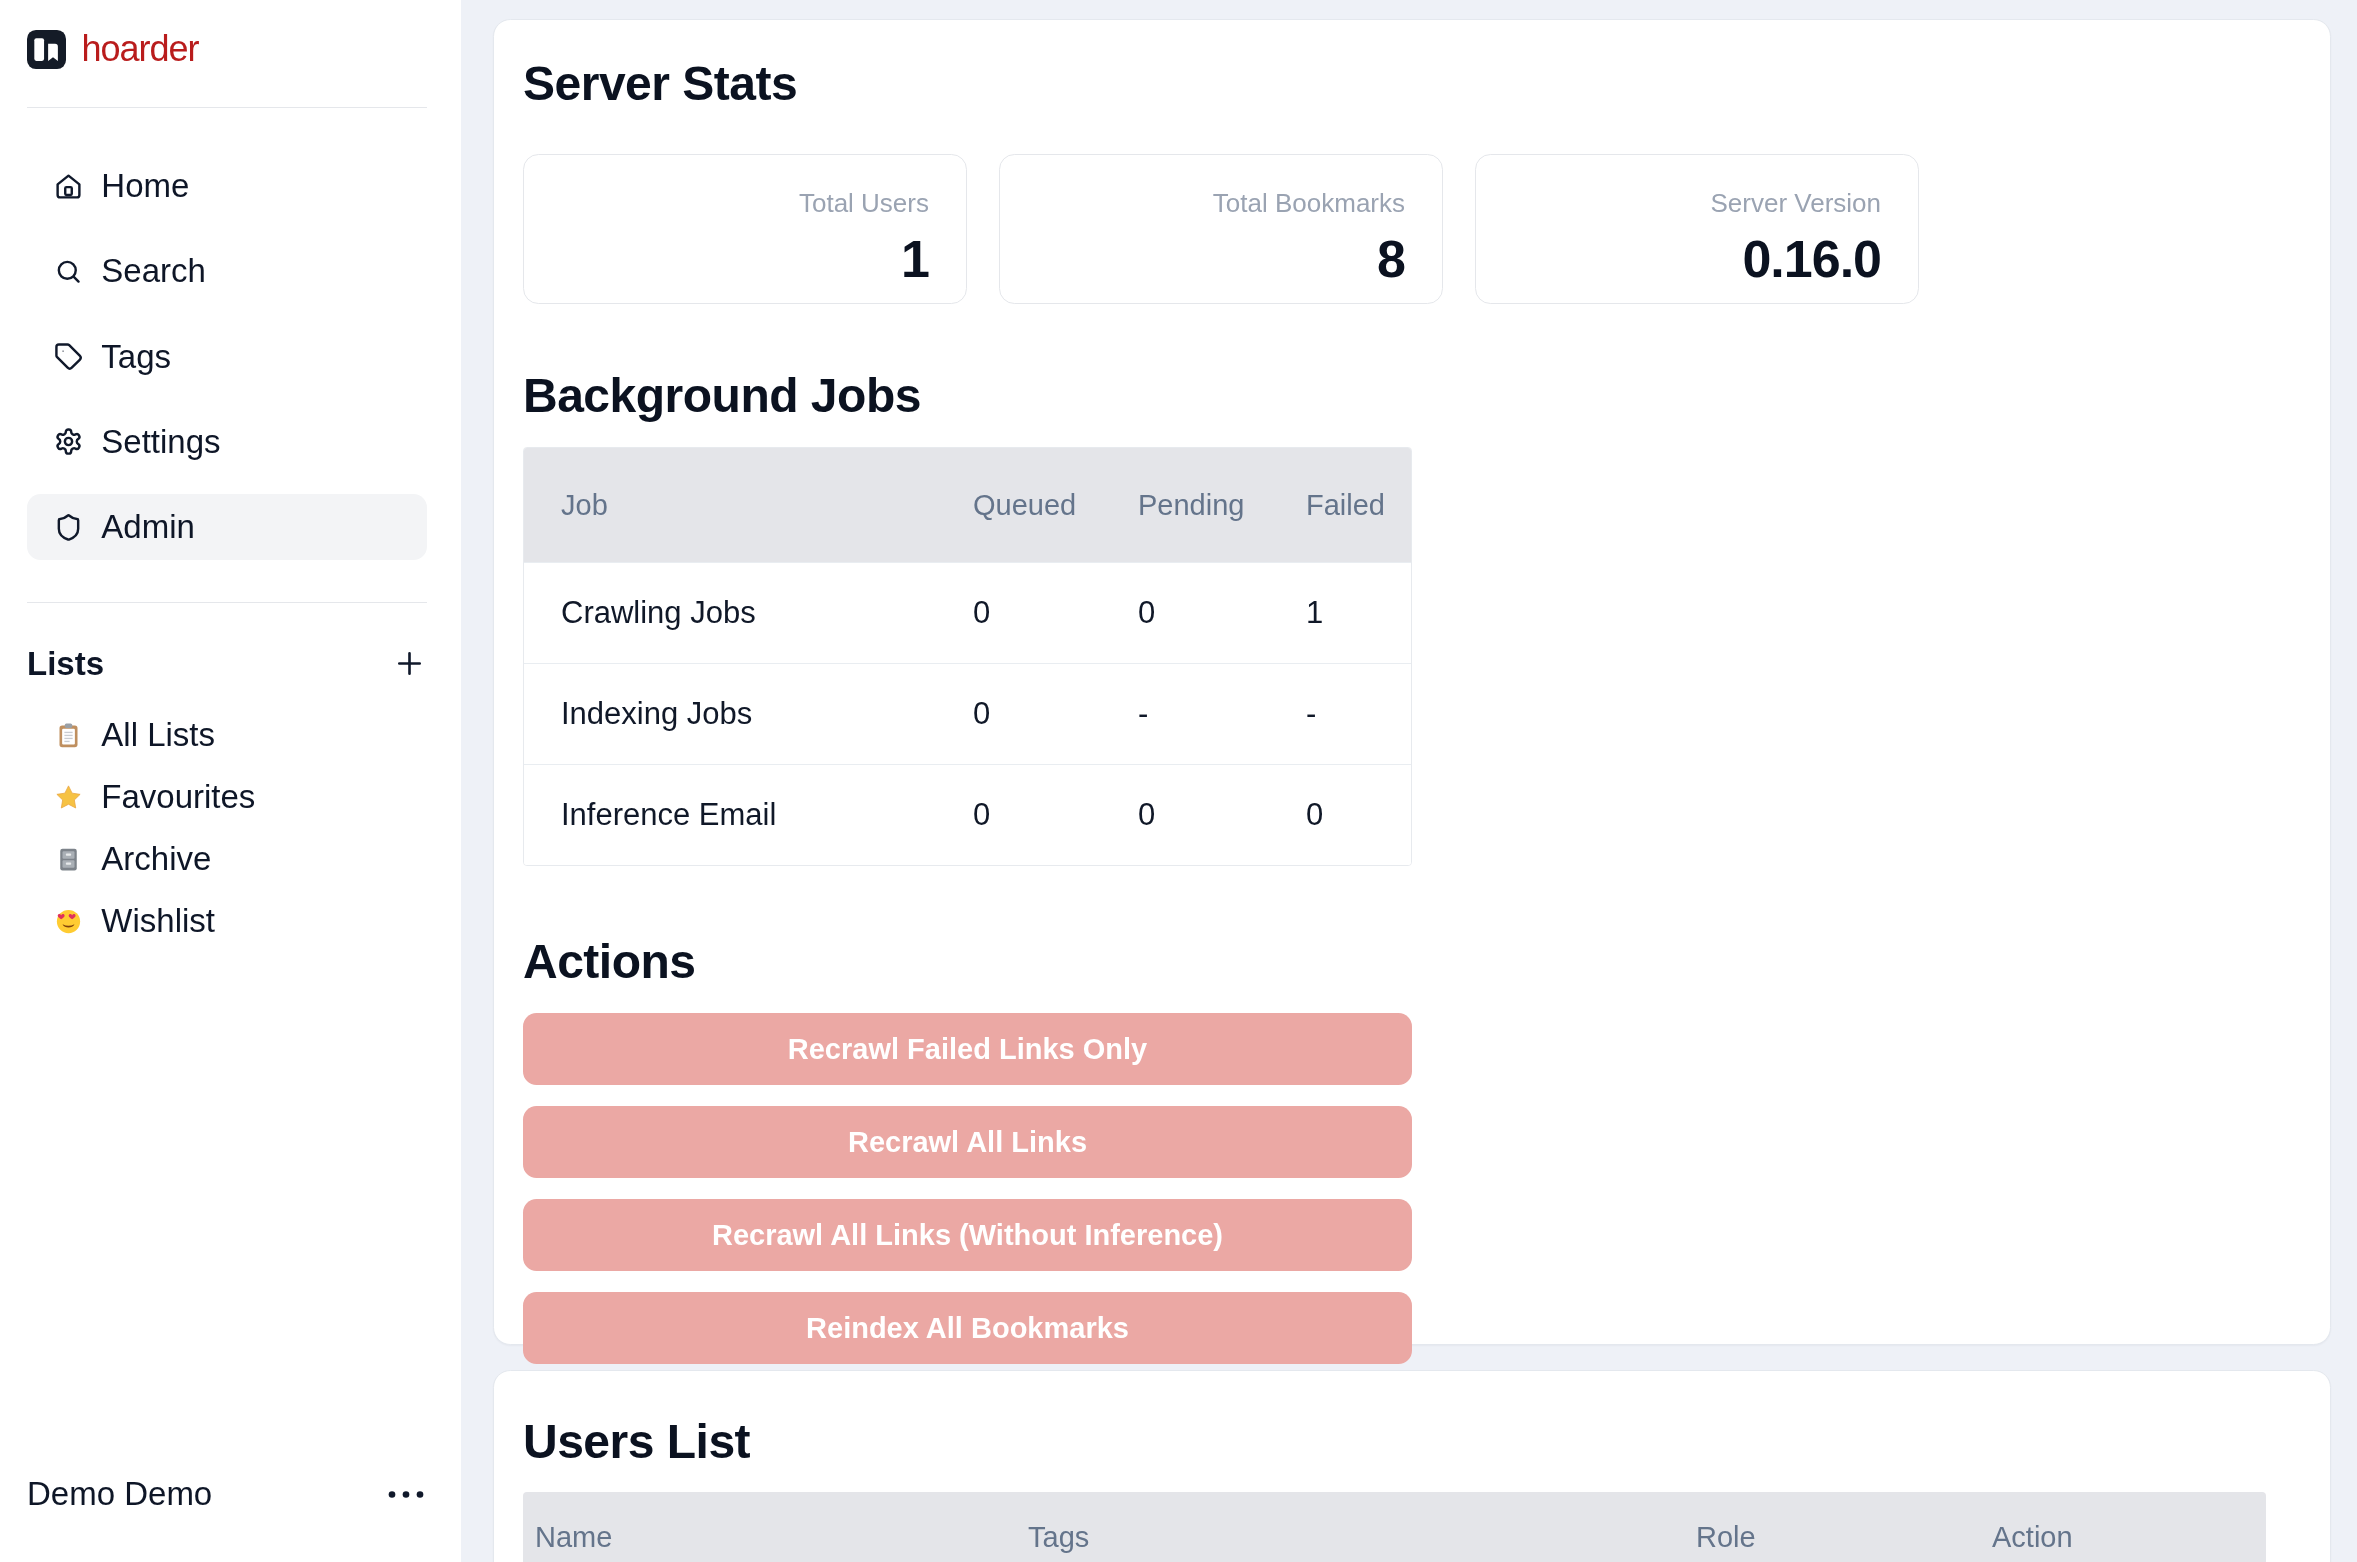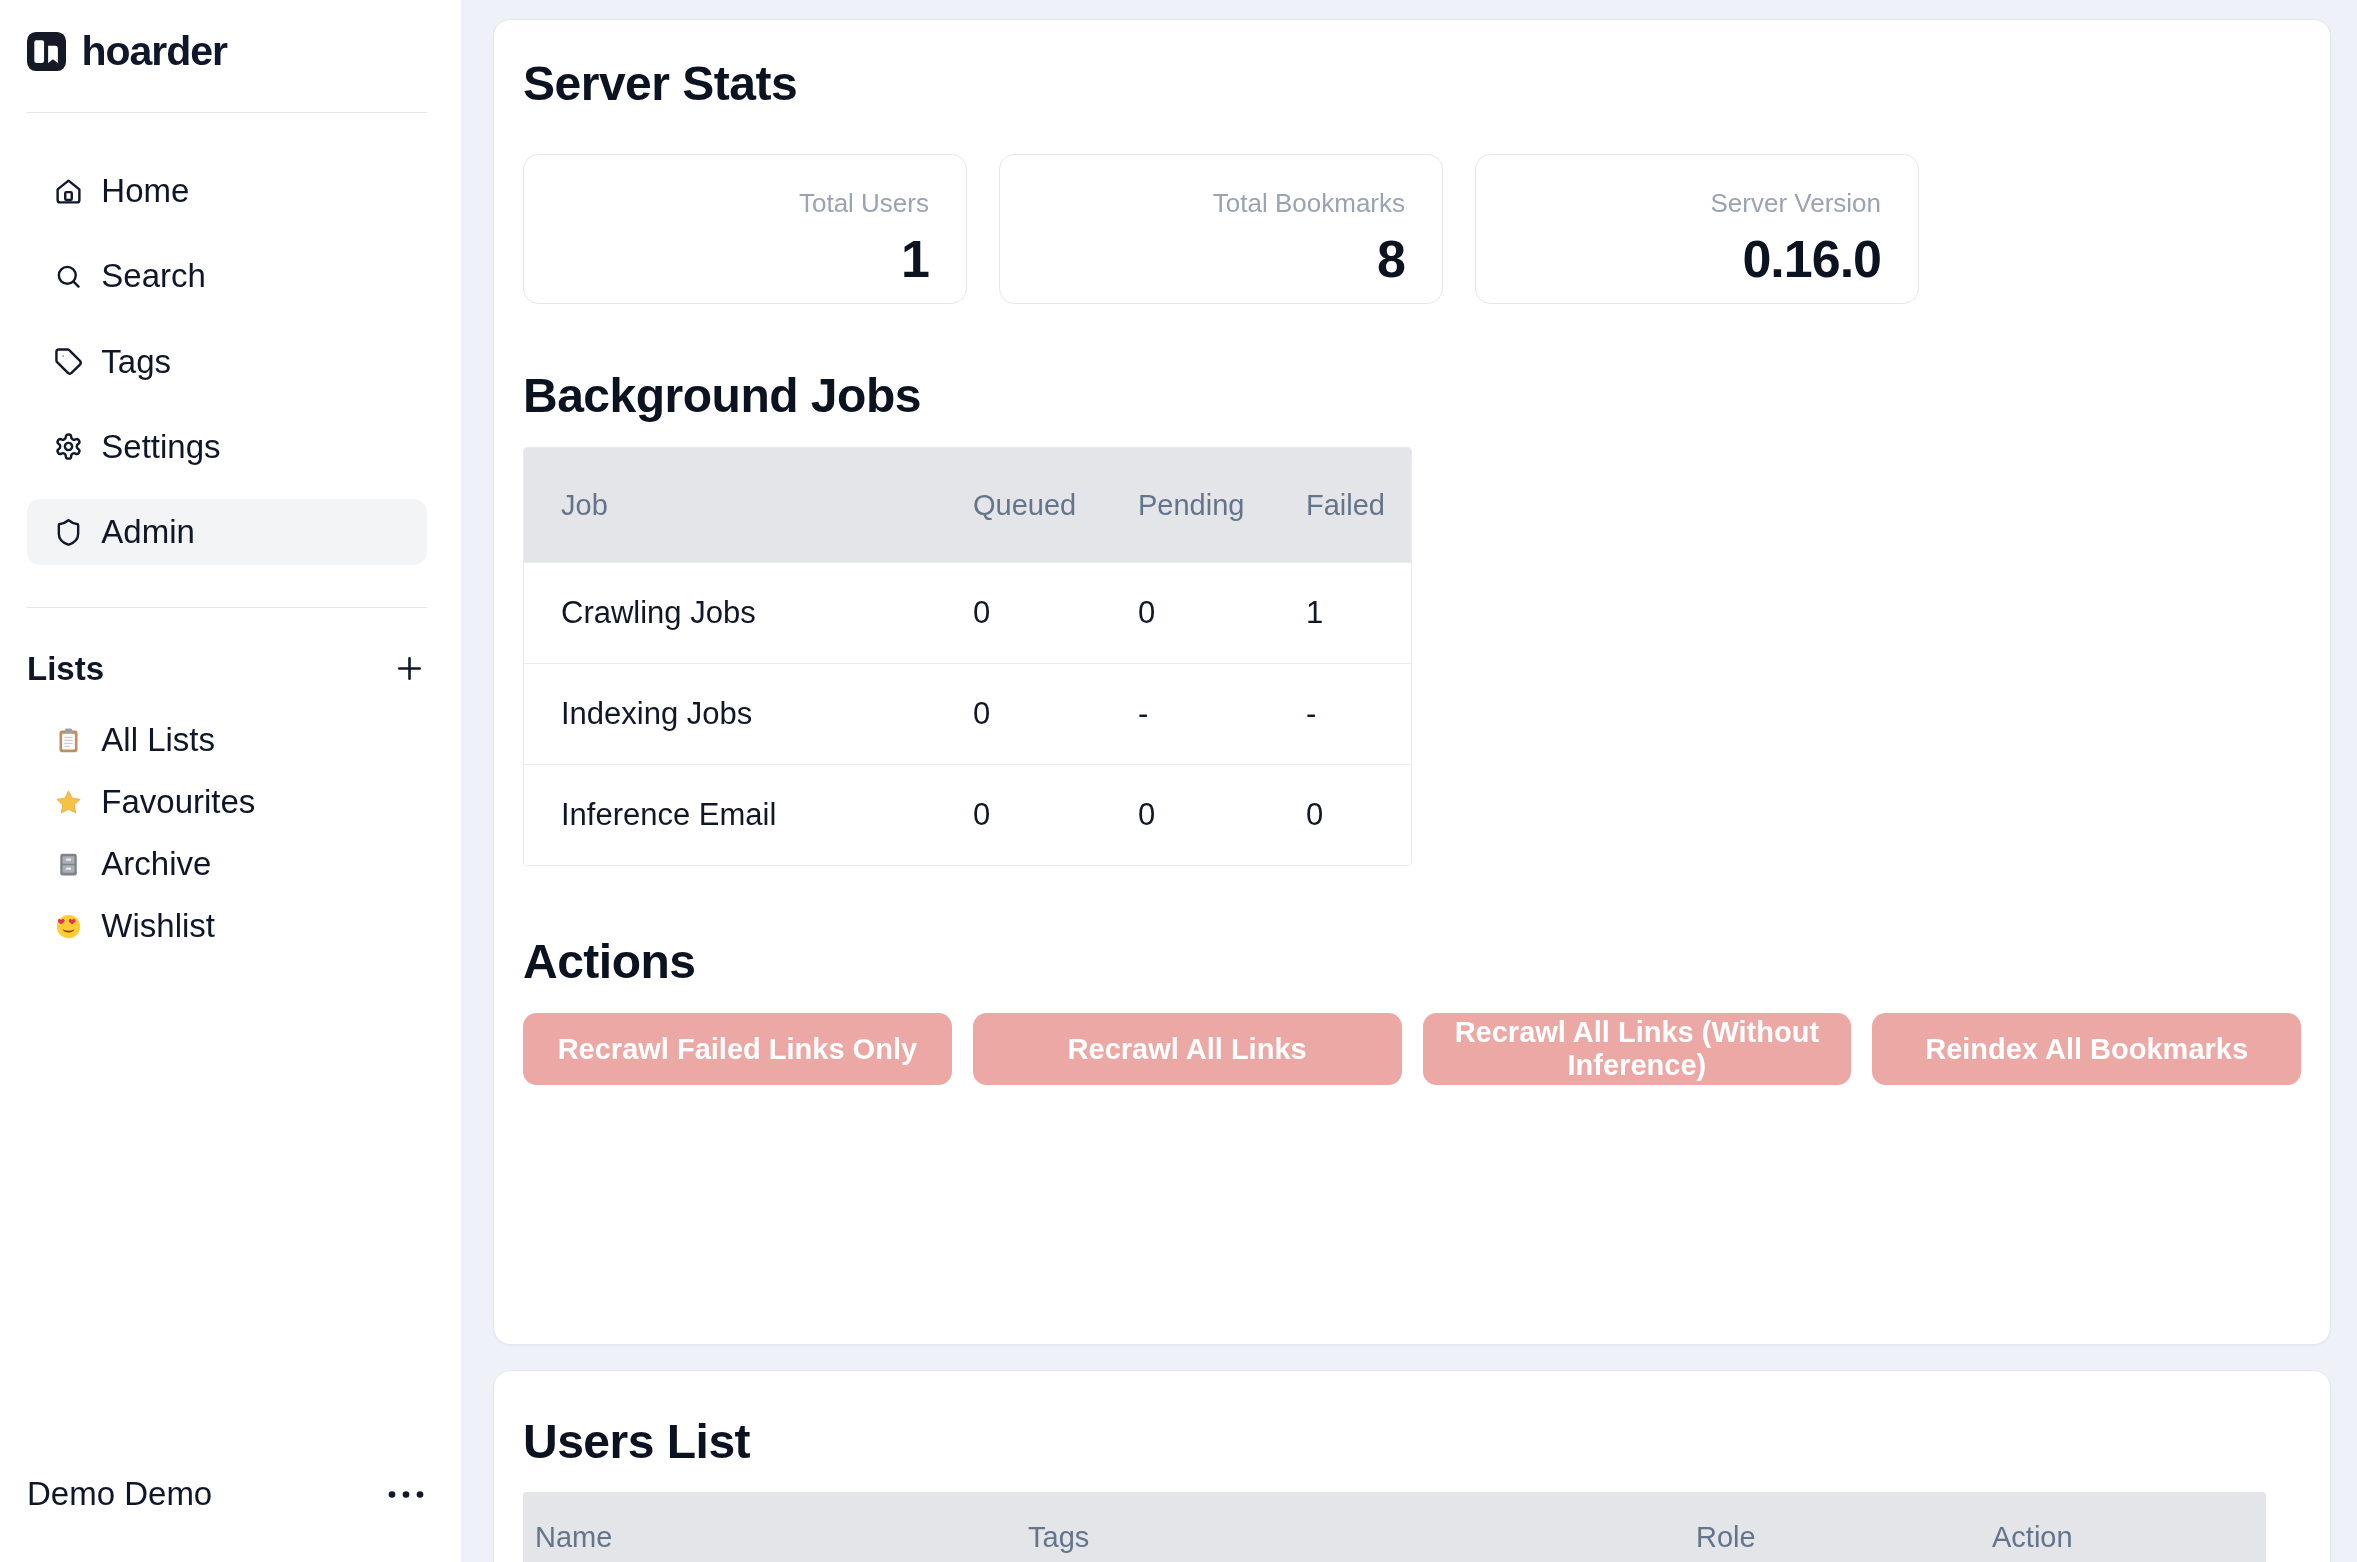--- a/index.html
+++ b/index.html
@@ -12,21 +12,21 @@
   }
   .svgi { width:100%; height:100%; display:block; }
 
   
   .sidebar {
     position:absolute; left:0; top:0; width:461px; height:1562px;
     background:#ffffff; padding:0 34px 0 27px;
   }
   .logo-row { display:flex; align-items:center; gap:15.4px; padding-top:28px; }
   .logo-mark { width:39px; height:39px; }
-  .logo-text { font-size:41px; font-weight:700; color:#0f172a; letter-spacing:-1px; }
+  .logo-text { font-size:36px; font-weight:400; color:#b91c1c; letter-spacing:-1px; }
   .divider { height:1px; background:#e5e7eb; }
   .divider.top { margin-top:37px; }
   .divider.mid { margin-top:42px; }
   .nav { margin-top:45px; }
   .nav-item {
     display:flex; align-items:center; gap:18.3px; height:66px; margin-bottom:19.3px;
     padding-left:27px; border-radius:13.5px; cursor:pointer;
   }
   .nav-item:last-of-type { margin-bottom:0; }
   .nav-item.active { background:#f3f4f6; }
@@ -71,21 +71,21 @@
   .jobs-table { width:889px; margin-top:24px; border:1px solid #e7eaee; border-radius:3.9px; overflow:hidden; }
   .jobs-header, .jobs-row { display:grid; grid-template-columns:449px 165px 168px 1fr; align-items:center; }
   .jobs-header { height:114px; background:#e4e5e9; }
   .jobs-hcell { font-size:29px; font-weight:500; color:#64748b; }
   .jobs-hcell:nth-child(1) { padding-left:37px; }
   .jobs-row { height:101px; border-top:1px solid #e9edf1; background:#fff; }
   .jobs-cell { font-size:31px; color:#101828; }
   .jobs-cell.job-name { padding-left:37px; }
 
   .actions-title { margin-top:68px; }
-  .actions-stack { margin-top:24px; display:flex; flex-direction:row; gap:21px; }
+  .actions-stack { margin-top:24px; display:flex; flex-direction:column; gap:21px; }
   .action-btn {
     width:889px; height:72px; border:none; border-radius:13.5px;
     background:#eba8a4; color:#ffffff; font-size:29px; font-weight:600;
     font-family:inherit; display:flex; align-items:center; justify-content:center; cursor:pointer;
   }
 
   .users-table { width:1743px; margin-top:23px; }
   .users-header { display:grid; grid-template-columns:505px 668px 296px 1fr; align-items:center; height:91px; background:#e4e5e9; border-radius:3.9px 3.9px 0 0; }
   .users-hcell { font-size:29px; font-weight:500; color:#64748b; }
   .users-hcell:nth-child(1) { padding-left:12px; }

